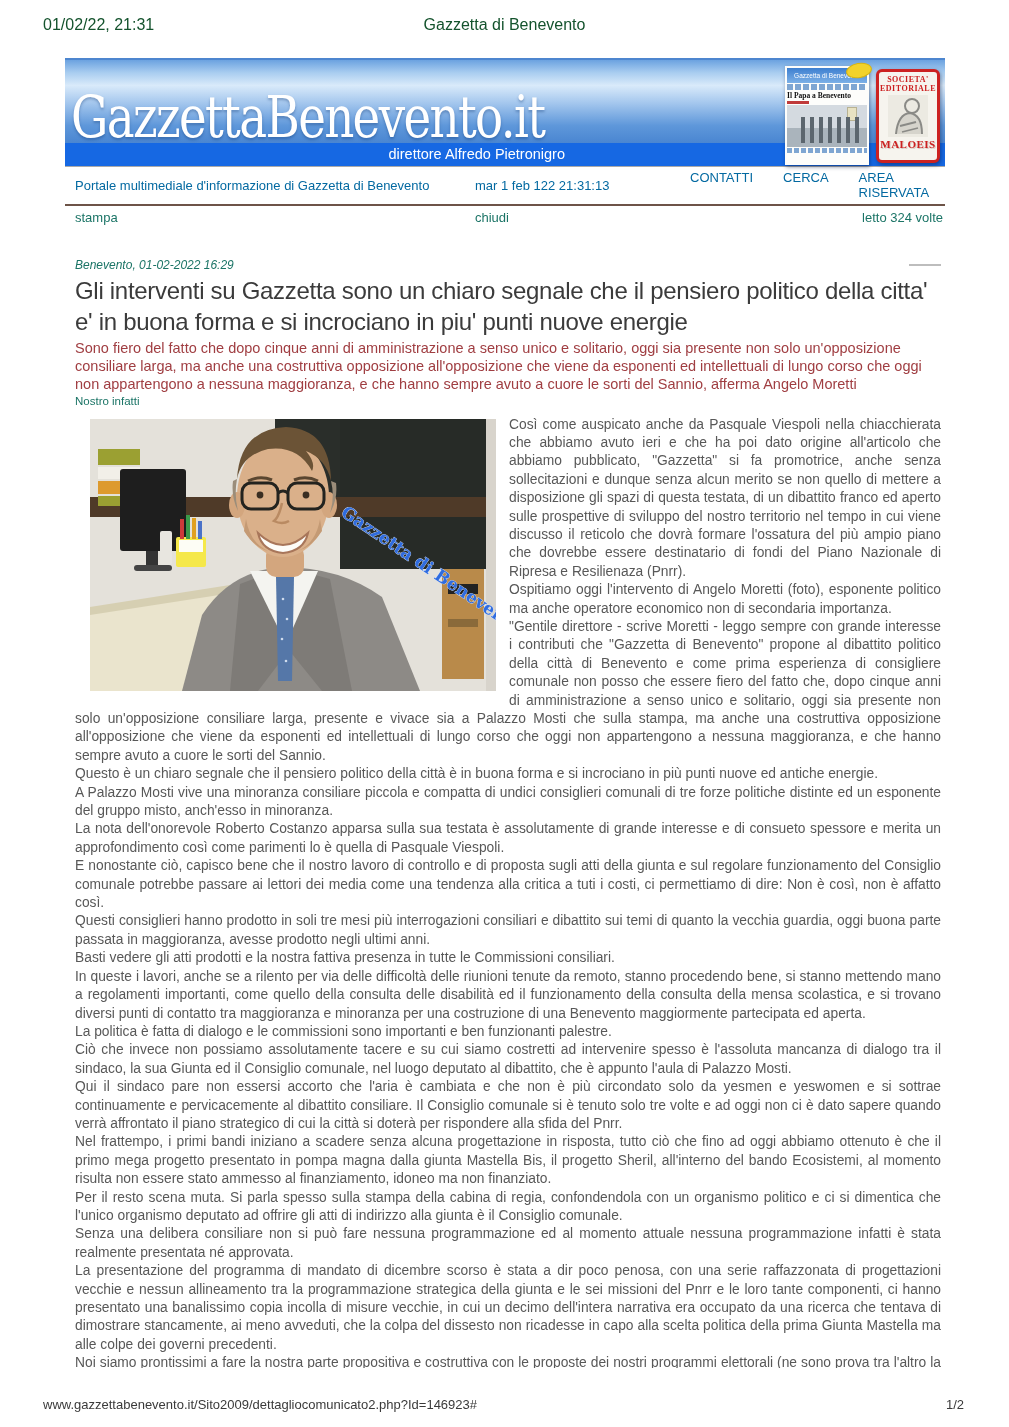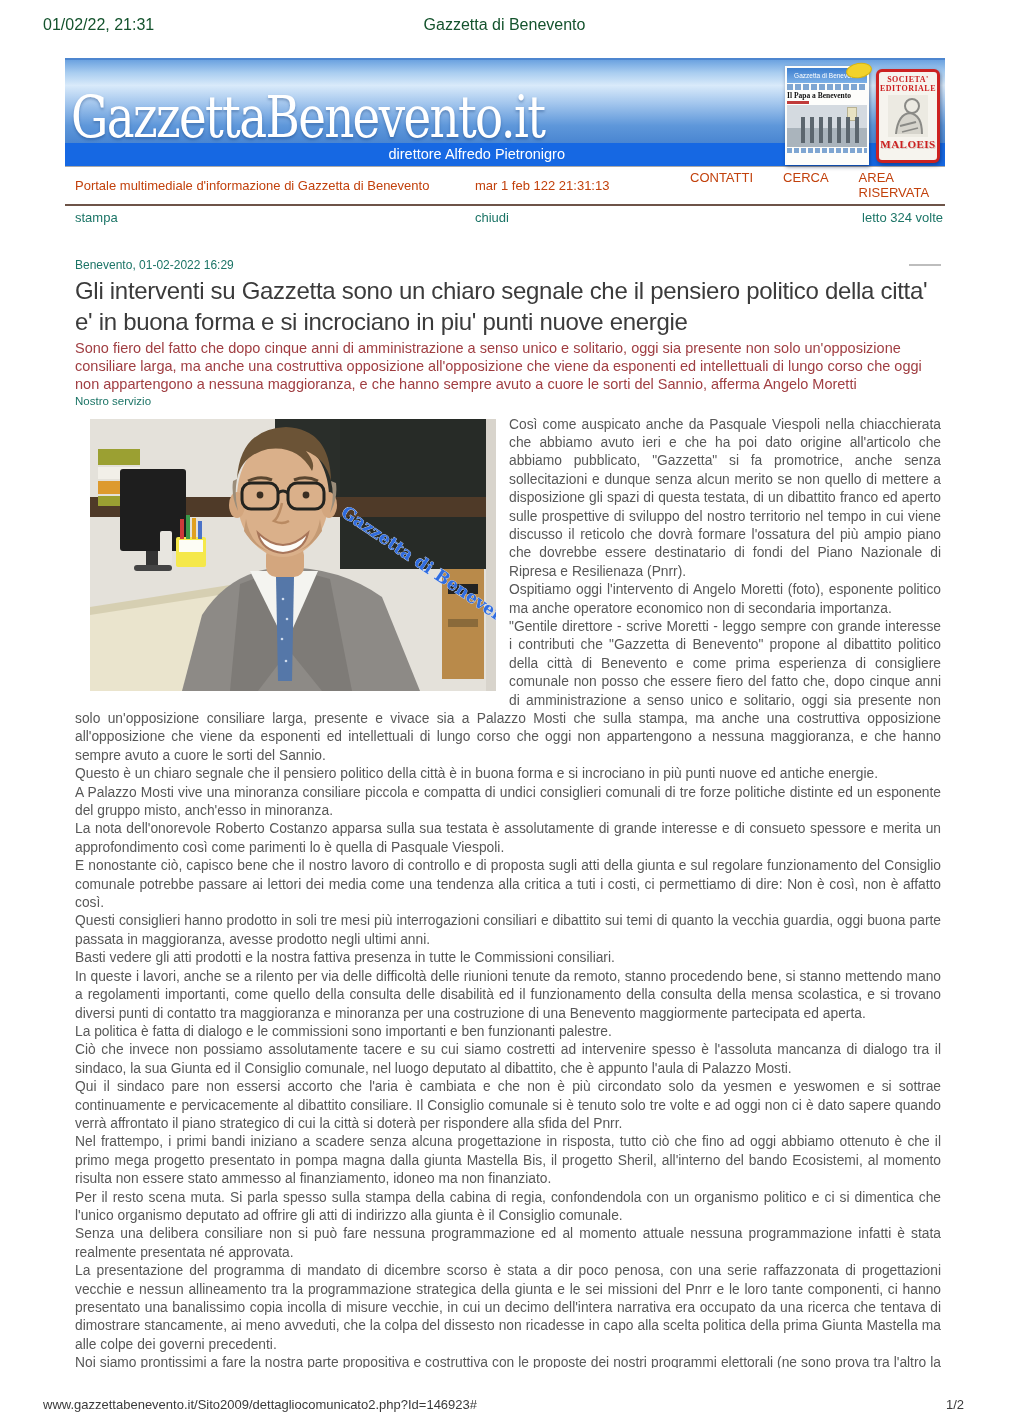--- a/index.html
+++ b/index.html
@@ -54,34 +54,34 @@
   .mal-top{color:#cc2020;font-family:"Liberation Serif",serif;font-weight:bold;
     font-size:8px;line-height:9px;margin-top:3px;letter-spacing:.5px;}
   .mal-sketch{margin:1px auto 0;display:block;}
   .mal-name{color:#cc2020;font-family:"Liberation Serif",serif;font-weight:bold;
     font-size:11px;letter-spacing:.5px;text-shadow:1px 1px 0 #d8c8c0;}
 
   
   .navbar{position:absolute;left:65px;top:166px;width:880px;}
   .nav-row1{display:flex;align-items:center;border-top:1px solid #a9a9a9;
     border-bottom:2px solid #6d5348;padding:3px 0 4px 10px;
-    color:#c2410c;font-size:13px;}
+    color:#0369a1;font-size:13px;}
   .nav-portal{width:400px;}
   .nav-datetime{width:215px;}
   .nav-links{flex:1;display:flex;justify-content:flex-end;gap:30px;padding-right:2px;}
   .nav-links span{cursor:pointer;}
   .nav-row2{display:flex;align-items:center;padding:4px 0 4px 10px;
     color:#1b7466;font-size:13px;}
   .nav-row2 .tb-print{width:400px;cursor:pointer;}
   .nav-row2 .tb-close{width:215px;cursor:pointer;}
   .nav-row2 .tb-count{flex:1;text-align:right;padding-right:2px;}
 
   
   .article{position:absolute;left:75px;top:258px;width:866px;height:1110px;overflow:hidden;}
-  .art-dateline{font-size:12px;color:#1b7466;margin-bottom:4px;}
+  .art-dateline{font-size:12px;color:#1b7466;margin-bottom:4px;font-style:italic;}
   .art-dash{float:right;width:32px;height:2px;background:#bdbdbd;margin-top:6px;}
   .art-headline{font-size:24px;line-height:1.28;color:#3b3b3b;letter-spacing:-.3px;
     margin:2px 0 3px 0;font-weight:normal;}
   .art-subhead{font-size:14.5px;line-height:1.22;color:#a03e42;margin:2px 0 1px 0;}
   .art-byline{font-size:11.5px;color:#1b7466;margin:0 0 9px 0;}
   .article-body{text-align:justify;font-size:13.8px;line-height:1.335;color:#585858;}
   .article-body p{margin:0;}
   .article-photo{float:left;width:406px;height:272px;margin:3px 13px 2px 15px;
     position:relative;overflow:hidden;background:#e3e0da;}
 
@@ -149,21 +149,21 @@
   </div>
 </div>
 
 <div class="article" data-interactable="false">
   <div class="art-dateline" data-interactable="false">
     <span class="art-dash" data-interactable="false"></span>
     <span data-interactable="false">Benevento, 01-02-2022 16:29</span>
   </div>
   <h1 class="art-headline" data-interactable="false">Gli interventi su Gazzetta sono un chiaro segnale che il pensiero politico della citta' e' in buona forma e si incrociano in piu' punti nuove energie</h1>
   <div class="art-subhead" data-interactable="false">Sono fiero del fatto che dopo cinque anni di amministrazione a senso unico e solitario, oggi sia presente non solo un'opposizione consiliare larga, ma anche una costruttiva opposizione all'opposizione che viene da esponenti ed intellettuali di lungo corso che oggi non appartengono a nessuna maggioranza, e che hanno sempre avuto a cuore le sorti del Sannio, afferma Angelo Moretti</div>
-  <div class="art-byline" data-interactable="false">Nostro servizio</div>
+  <div class="art-byline" data-interactable="false">Nostro infatti</div>
 
   <div class="article-body" data-interactable="false">
     <div class="article-photo" data-interactable="false">
       <svg width="406" height="272" viewBox="0 0 406 272" data-interactable="false">
 
         <rect x="0" y="0" width="406" height="272" fill="#e4e1da"></rect>
 
         <rect x="185" y="0" width="221" height="92" fill="#2a2e2a"></rect>
         <rect x="250" y="0" width="156" height="150" fill="#272b27"></rect>
 

